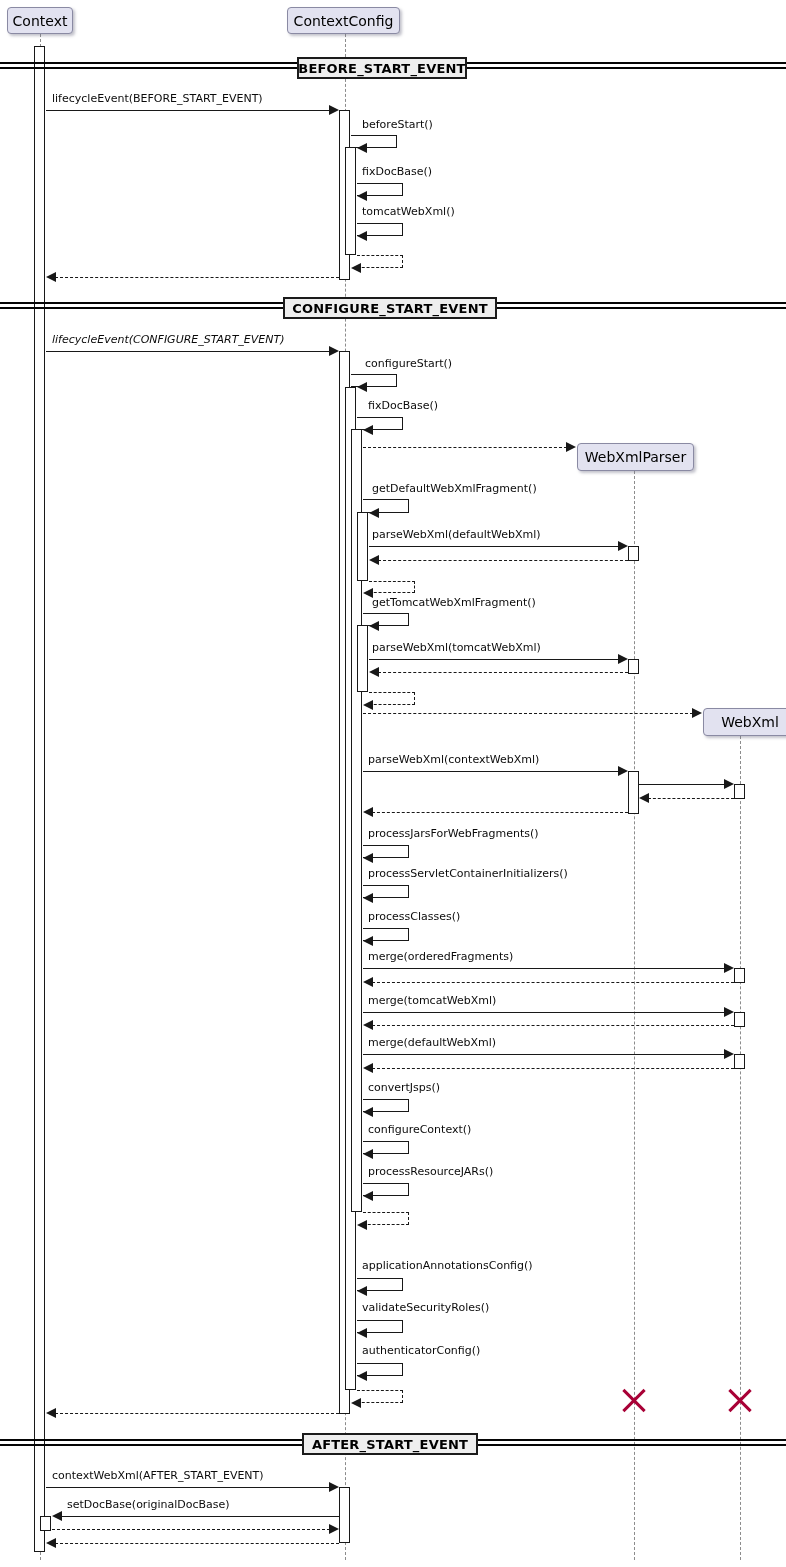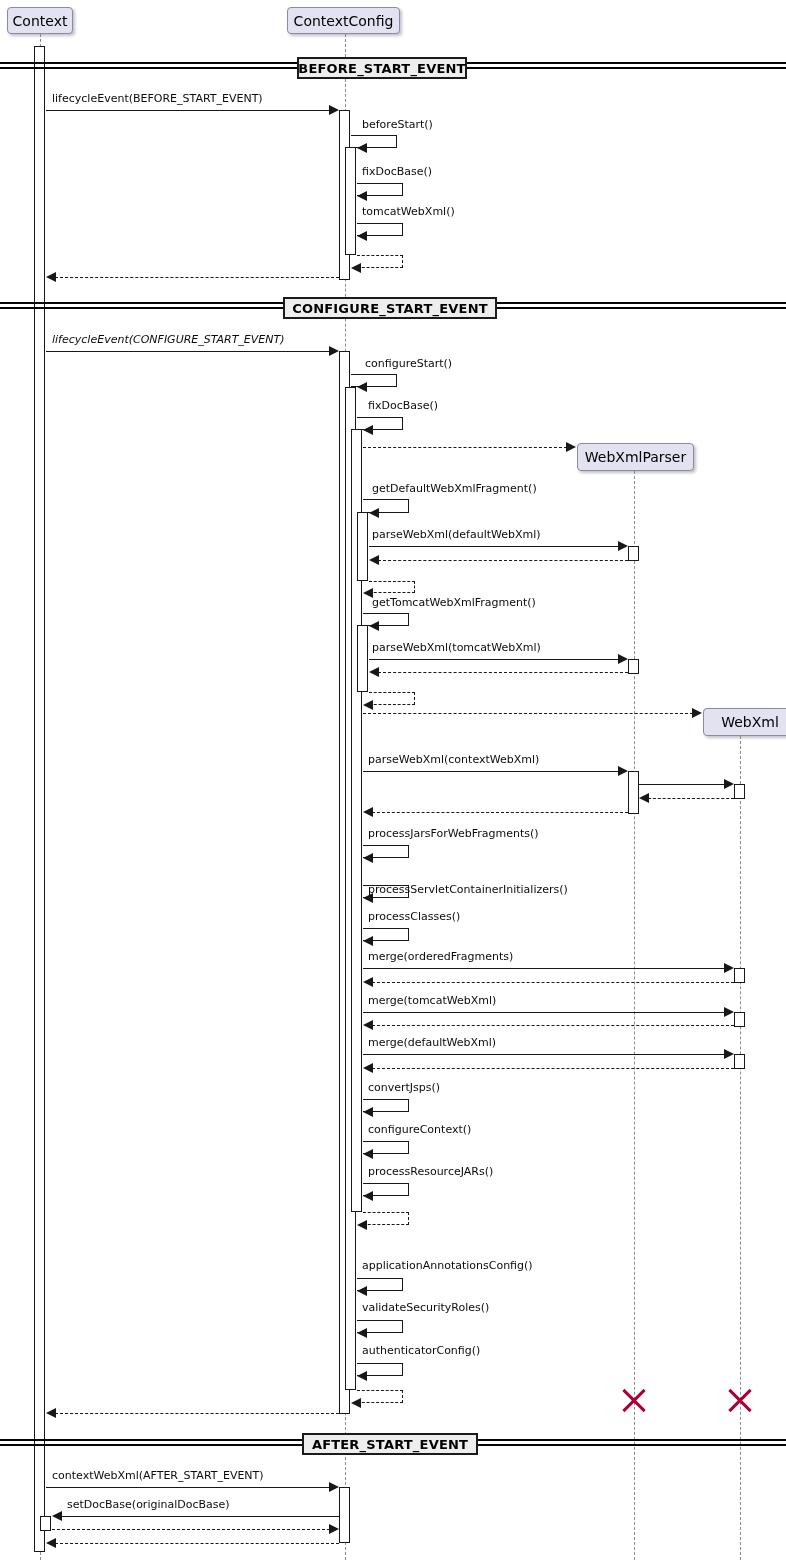--- a/index.html
+++ b/index.html
@@ -125,21 +125,21 @@
     <div class="ahead r" style="left: 724px; top: 779px;"></div>
     <div class="hline dashed" style="left: 648px; top: 798px; width: 86px;"></div>
     <div class="ahead l" style="left: 639px; top: 793px;"></div>
     <div class="hline dashed" style="left: 372px; top: 812px; width: 256px;"></div>
     <div class="ahead l" style="left: 363px; top: 807px;"></div>
     <div class="selfbox" style="left: 363px; top: 845px; height: 13px;"></div>
     <div class="ahead l" style="left: 363px; top: 853px;"></div>
     <div class="msg-label" style="left: 368px; top: 826px;">processJarsForWebFragments()</div>
     <div class="selfbox" style="left: 363px; top: 885px; height: 13px;"></div>
     <div class="ahead l" style="left: 363px; top: 893px;"></div>
-    <div class="msg-label" style="left: 368px; top: 866px; margin-top: 16px;">processServletContainerInitializers()</div>
+    <div class="msg-label" style="left: 368px; top: 866px;">processServletContainerInitializers()</div>
     <div class="selfbox" style="left: 363px; top: 928px; height: 13px;"></div>
     <div class="ahead l" style="left: 363px; top: 936px;"></div>
     <div class="msg-label" style="left: 368px; top: 909px;">processClasses()</div>
     <div class="hline" style="left: 363px; top: 968px; width: 362px;"></div>
     <div class="ahead r" style="left: 724px; top: 963px;"></div>
     <div class="msg-label" style="left: 368px; top: 949px;">merge(orderedFragments)</div>
     <div class="hline dashed" style="left: 372px; top: 982px; width: 362px;"></div>
     <div class="ahead l" style="left: 363px; top: 977px;"></div>
     <div class="hline" style="left: 363px; top: 1012px; width: 362px;"></div>
     <div class="ahead r" style="left: 724px; top: 1007px;"></div>

